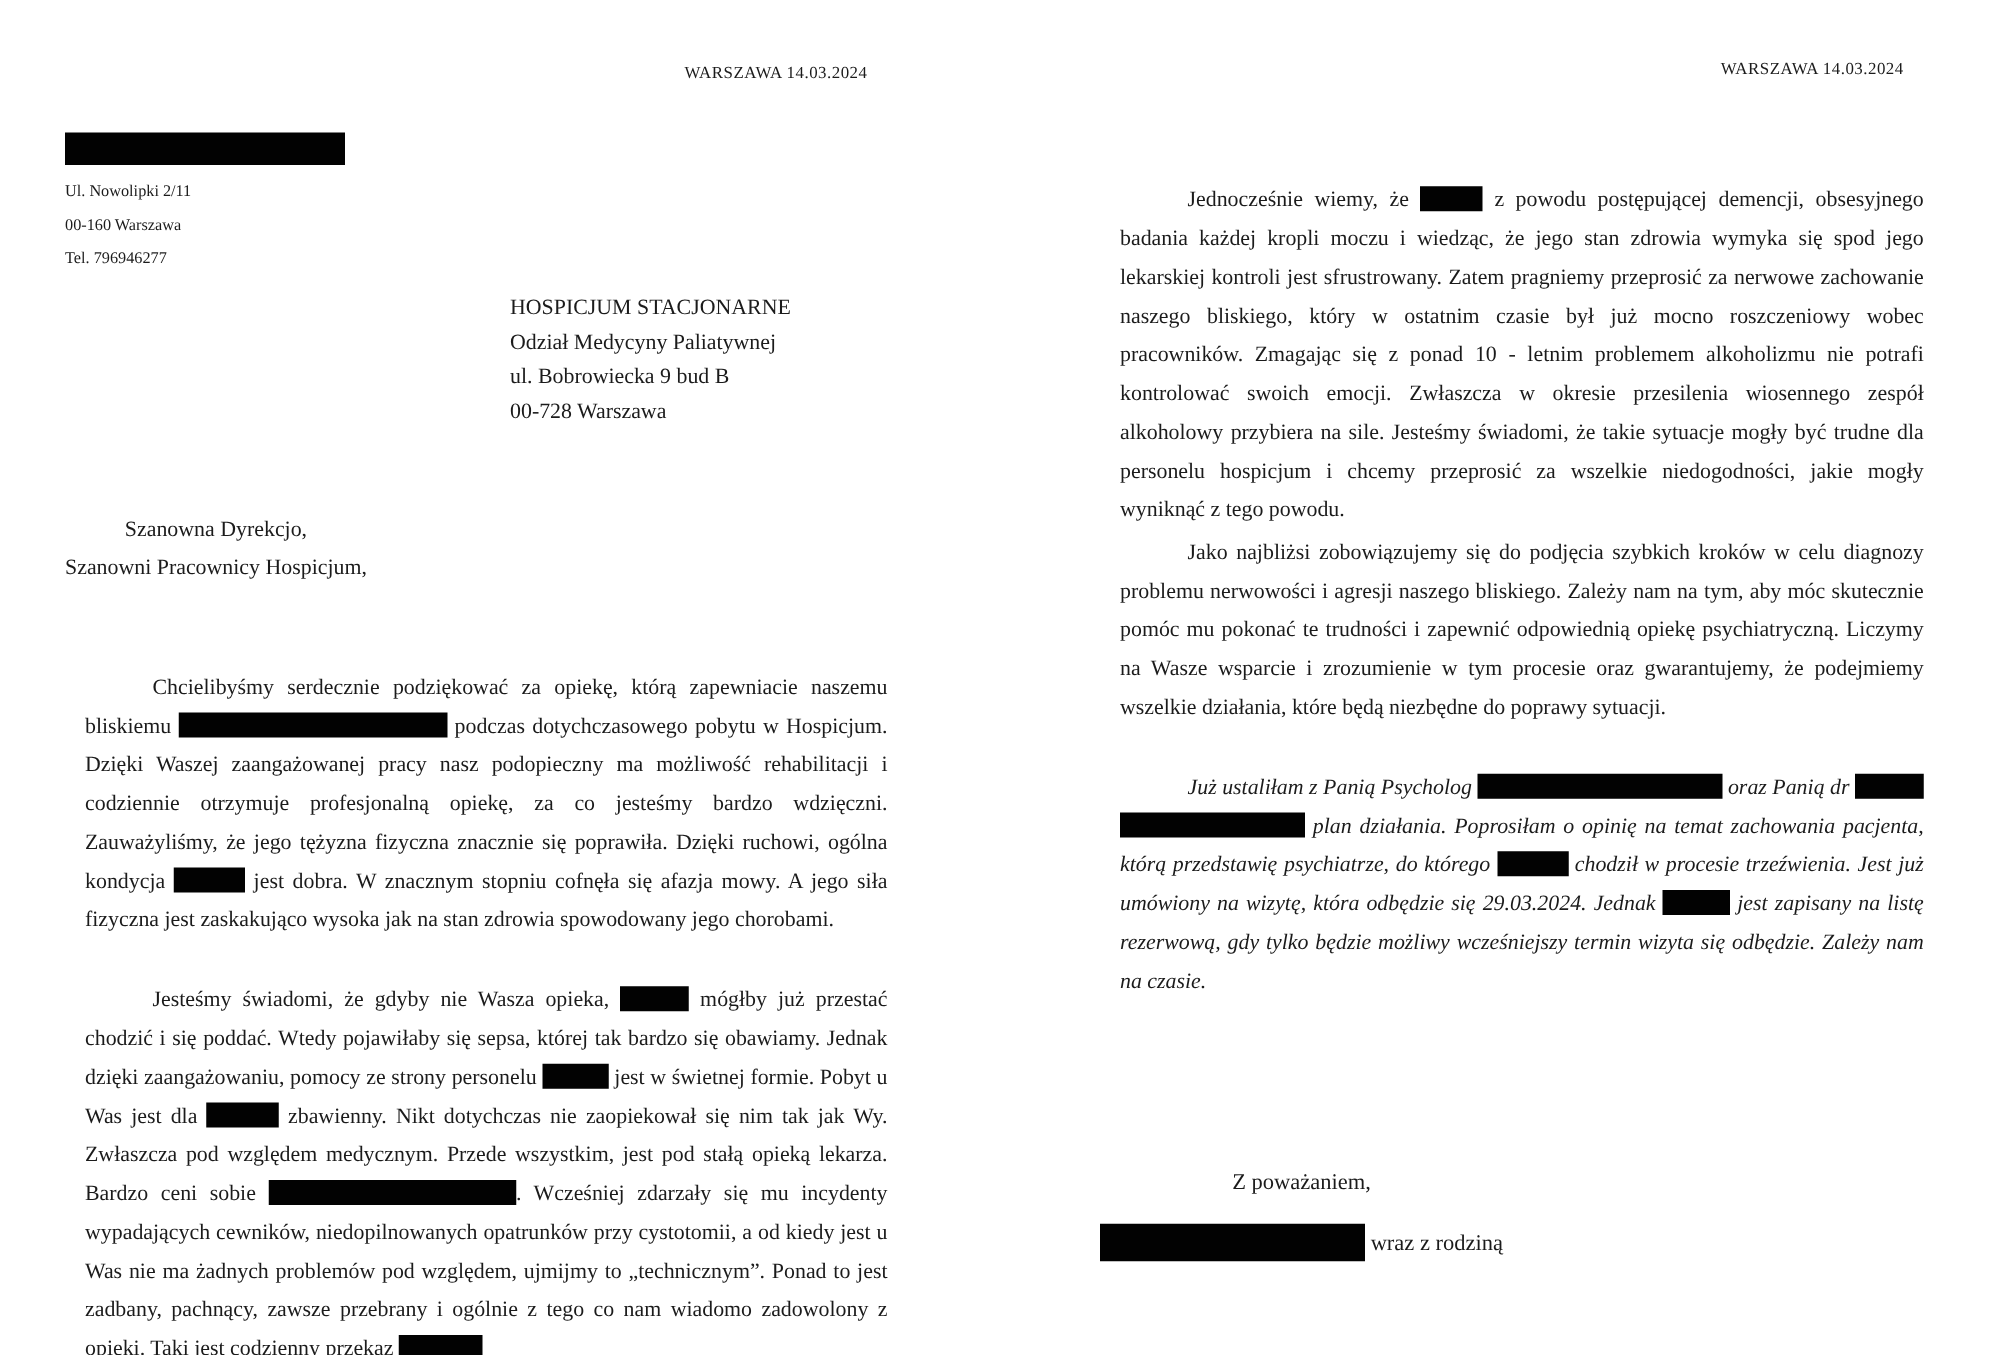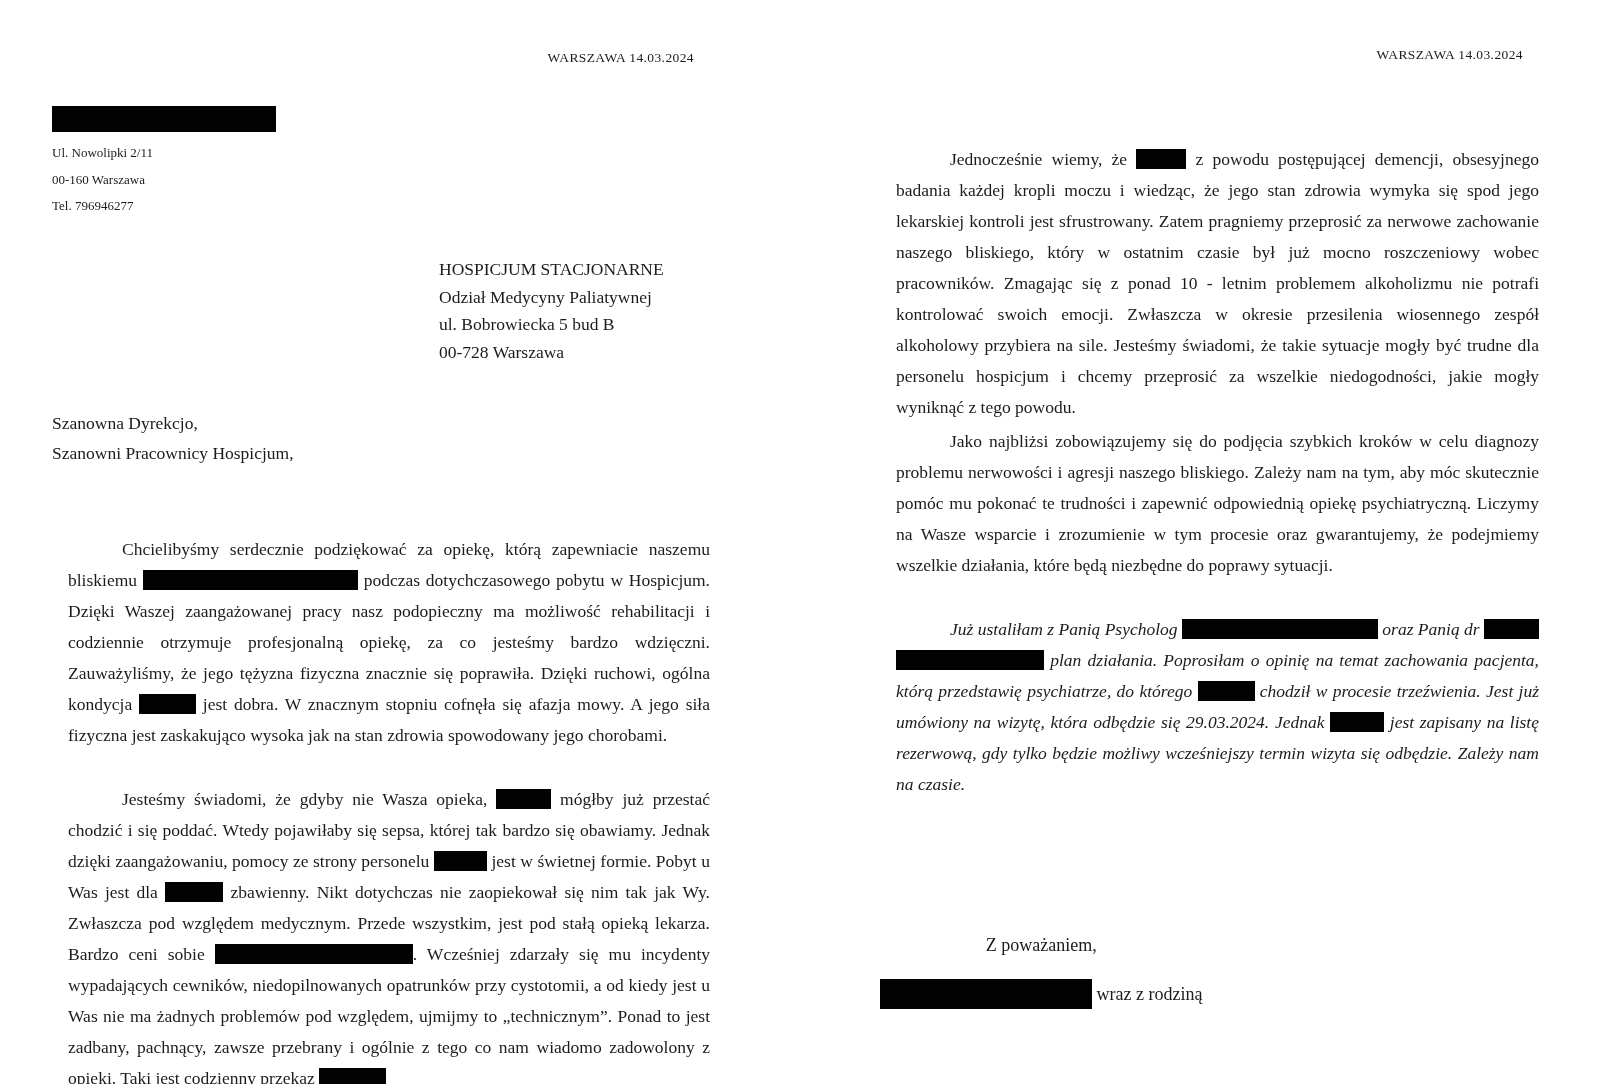--- a/index.html
+++ b/index.html
@@ -20,24 +20,24 @@
     font-size:13.5px; letter-spacing:0.4px;
     white-space:nowrap;
   }
   #page-left  .date-line { top:50px; }
   #page-right .date-line { top:47px; }
 
   .sender-block { position:absolute; top:106px; left:0; font-size:13px; }
   .sender-block .addr-line { line-height:26.5px; }
   .block-redaction { background:#020202; margin-bottom:8px; }
 
-  .recipient-block { position:absolute; top:256px; left:356px; font-size:17.5px;margin-left:31px; }
+  .recipient-block { position:absolute; top:232px; left:356px; font-size:17.5px; }
   .recipient-block .recip-line { line-height:27.5px; white-space:nowrap; }
 
-  .salutation-block { position:absolute; top:408px; left:0; font-size:17.5px; }
+  .salutation-block { position:absolute; top:408px; left:0; font-size:17.5px;text-align:center; }
   .salutation-block .sal-line { line-height:30px; }
 
   .para {
     position:absolute; left:0; width:100%;
     margin:16px;
     font-size:17.5px; line-height:31px;
     text-align:justify; text-indent:54px;
   }
   #p1 { top:518px; }
   #p2 { top:768px; }
@@ -69,21 +69,21 @@
         <span class="block-redaction" style="display: block; width: 224px; height: 26px;"></span>
       </div>
     <div class="addr-line">Ul. Nowolipki 2/11</div>
     <div class="addr-line">00-160 Warszawa</div>
     <div class="addr-line">Tel. 796946277</div>
   </div>
 
   <div class="recipient-block">
     <div class="recip-line">HOSPICJUM STACJONARNE</div>
     <div class="recip-line">Odział Medycyny Paliatywnej</div>
-    <div class="recip-line">ul. Bobrowiecka 5 bud B</div>
+    <div class="recip-line">ul. Bobrowiecka 9 bud B</div>
     <div class="recip-line">00-728 Warszawa</div>
   </div>
 
   <div class="salutation-block">
     <div class="sal-line">Szanowna Dyrekcjo,</div>
     <div class="sal-line">Szanowni Pracownicy Hospicjum,</div>
   </div>
 
   <p class="para" id="p1">Chcielibyśmy serdecznie podziękować za opiekę, którą zapewniacie naszemu bliskiemu <span class="redaction" style="width: 215px;"></span> podczas dotychczasowego pobytu w Hospicjum. Dzięki Waszej zaangażowanej pracy nasz podopieczny ma możliwość rehabilitacji i codziennie otrzymuje profesjonalną opiekę, za co jesteśmy bardzo wdzięczni. Zauważyliśmy, że jego tężyzna fizyczna znacznie się poprawiła. Dzięki ruchowi, ogólna kondycja <span class="redaction" style="width: 57px;"></span> jest dobra. W znacznym stopniu cofnęła się afazja mowy. A jego siła fizyczna jest zaskakująco wysoka jak na stan zdrowia spowodowany jego chorobami.</p>
   <p class="para" id="p2">Jesteśmy świadomi, że gdyby nie Wasza opieka, <span class="redaction" style="width: 55px;"></span> mógłby już przestać chodzić i się poddać. Wtedy pojawiłaby się sepsa, której tak bardzo się obawiamy. Jednak dzięki zaangażowaniu, pomocy ze strony personelu <span class="redaction" style="width: 53px;"></span> jest w świetnej formie. Pobyt u Was jest dla <span class="redaction" style="width: 58px;"></span> zbawienny. Nikt dotychczas nie zaopiekował się nim tak jak Wy. Zwłaszcza pod względem medycznym. Przede wszystkim, jest pod stałą opieką lekarza. Bardzo ceni sobie <span class="redaction" style="width: 198px;"></span>. Wcześniej zdarzały się mu incydenty wypadających cewników, niedopilnowanych opatrunków przy cystotomii, a od kiedy jest u Was nie ma żadnych problemów pod względem, ujmijmy to „technicznym”. Ponad to jest zadbany, pachnący, zawsze przebrany i ogólnie z tego co nam wiadomo zadowolony z opieki. Taki jest codzienny przekaz <span class="redaction" style="width: 67px;"></span></p>

